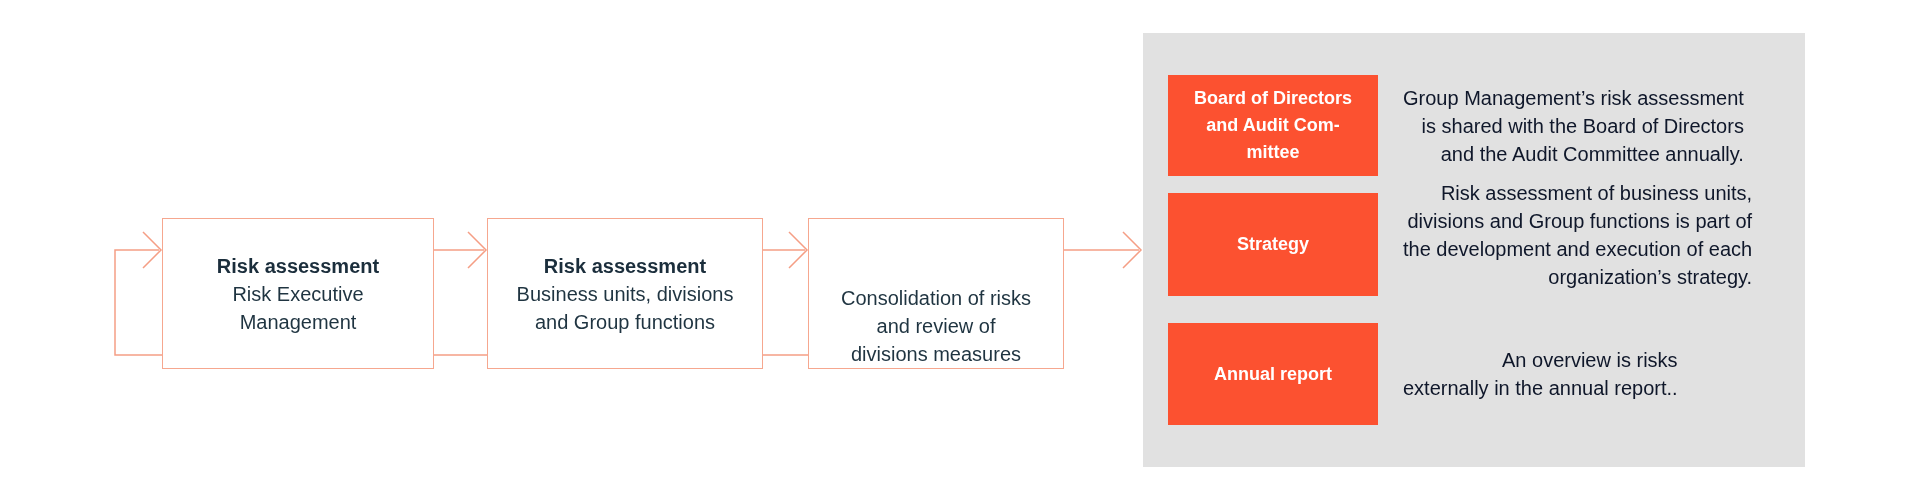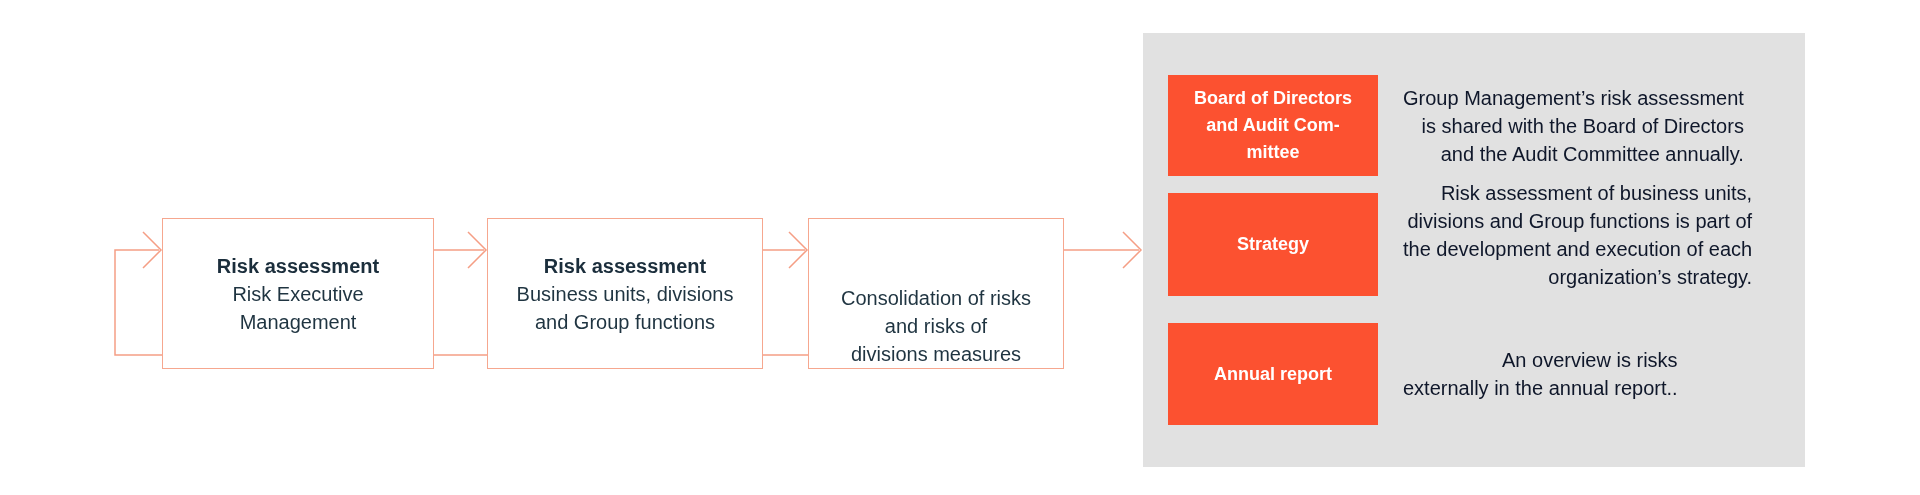--- a/index.html
+++ b/index.html
@@ -108,21 +108,21 @@
   </div>
 
   <div class="flow-box" style="left:487px; width:276px;">
     <div class="box-title">Risk assessment</div>
     <div>Business units, divisions</div>
     <div>and Group functions</div>
   </div>
 
   <div class="flow-box" style="left:808px; width:256px;justify-content:flex-end;">
     <div>Consolidation of risks</div>
-    <div>and risks of</div>
+    <div>and review of</div>
     <div>divisions measures</div>
   </div>
 
   <div class="panel">
 
     <div class="tag tag-1">
       <div>Board of Directors</div>
       <div>and Audit Com-</div>
       <div>mittee</div>
     </div>

